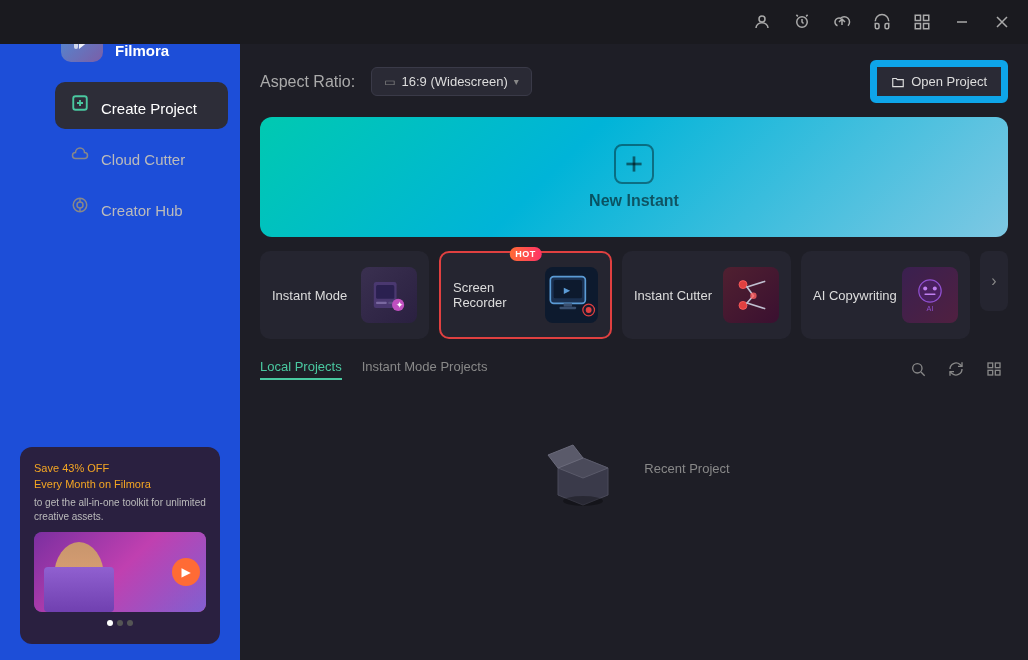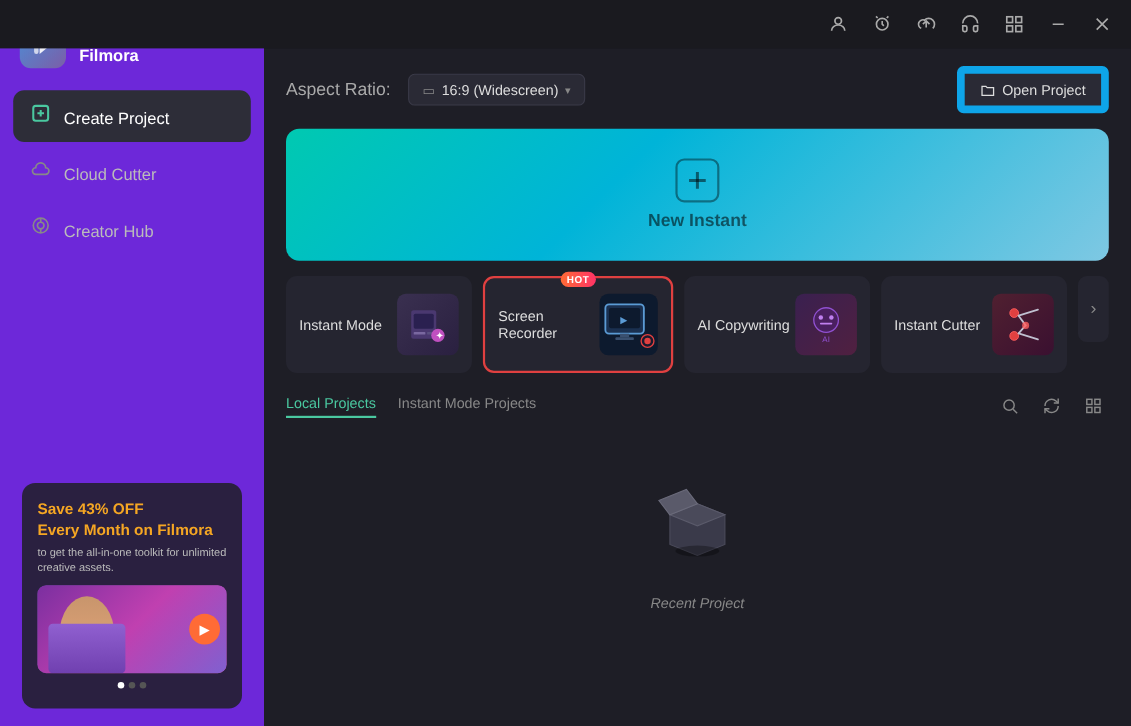--- a/index.html
+++ b/index.html
@@ -35,24 +35,25 @@
       font-size: 14px;
       transition: background 0.15s;
     }
 
     
     .sidebar {
       position: absolute;
       top: 0; left: 0;
       width: 240px;
       height: 660px;
-      background: #6d28d9;
+      background: #1d4ed8;
       display: flex;
       flex-direction: column;
       padding-top: 10px;
+      padding-left: 43px;
     }
 
     .logo-area {
       display: flex;
       align-items: center;
       gap: 12px;
       padding: 10px 18px 20px;
     }
     .logo-icon {
       width: 42px; height: 42px;
@@ -102,22 +103,22 @@
       bottom: 20px;
       left: 20px;
       width: 200px;
       background: #2a2040;
       border-radius: 12px;
       overflow: hidden;
       padding: 14px;
       font-size: 11px;
     }
     .ad-banner .ad-title {
-      font-size: 14px;
-      font-weight: 700;
+      font-size: 11px;
+      font-weight: 400;
       color: #fff;
       line-height: 1.4;
     }
     .ad-banner .ad-title span { color: #f5a623; }
     .ad-banner .ad-sub {
       color: #bbb;
       font-size: 10px;
       margin-top: 4px;
       line-height: 1.4;
     }
@@ -314,26 +315,25 @@
       display: flex; align-items: center; justify-content: center;
       color: #888;
       cursor: pointer;
       border-radius: 4px;
       font-size: 15px;
     }
 
     
     .empty-state {
       display: flex;
-      flex-direction: column;
+      flex-direction: row;
       align-items: center;
       justify-content: center;
       margin-top: 40px;
-      gap: 28px;
-      font-style: italic;
+      gap: 16px;
     }
     .empty-box {
       width: 90px; height: 90px;
       position: relative;
     }
     .empty-label {
       font-size: 13px;
       color: #888;
     }
 
@@ -513,47 +513,47 @@
           <rect x="20" y="40" width="10" height="4" fill="#3a5070"></rect>
           <rect x="15" y="44" width="20" height="3" rx="1" fill="#3a5070"></rect>
           <circle cx="50" cy="48" r="7" fill="#1a1a2e" stroke="#e04040" stroke-width="1.5"></circle>
           <circle cx="50" cy="48" r="3.5" fill="#e04040"></circle>
           <text x="24" y="28" font-size="10" fill="#5b9bd5" text-anchor="middle">▶</text>
         </svg>
       </div>
     </div>
 
     <div class="mode-card">
-      <span style="font-size:13px;color:#ddd;">AI Copywriting</span>
-      <div class="mode-card-img ic-ai">
-        <svg width="40" height="40" viewBox="0 0 50 50">
-          <circle cx="25" cy="20" r="14" fill="#4a2060" stroke="#9050d0" stroke-width="1.5"></circle>
-          <circle cx="19" cy="17" r="2.5" fill="#c080f0"></circle>
-          <circle cx="31" cy="17" r="2.5" fill="#c080f0"></circle>
-          <rect x="18" y="23" width="14" height="2" rx="1" fill="#c080f0"></rect>
-          <text x="25" y="45" font-size="9" fill="#9050d0" text-anchor="middle">AI</text>
-        </svg>
-      </div>
-    </div>
-
-    <div class="mode-card">
       <span style="font-size:13px;color:#ddd;">Instant Cutter</span>
       <div class="mode-card-img ic-cutter">
         <svg width="40" height="40" viewBox="0 0 50 50">
           <circle cx="15" cy="12" r="5" fill="#e04040" stroke="#ff6060" stroke-width="1"></circle>
           <circle cx="15" cy="38" r="5" fill="#e04040" stroke="#ff6060" stroke-width="1"></circle>
           <line x1="20" y1="15" x2="42" y2="8" stroke="#c0c0d0" stroke-width="2" stroke-linecap="round"></line>
           <line x1="20" y1="35" x2="42" y2="42" stroke="#c0c0d0" stroke-width="2" stroke-linecap="round"></line>
           <line x1="20" y1="15" x2="28" y2="26" stroke="#c0c0d0" stroke-width="2" stroke-linecap="round"></line>
           <line x1="20" y1="35" x2="28" y2="26" stroke="#c0c0d0" stroke-width="2" stroke-linecap="round"></line>
           <circle cx="28" cy="26" r="4" fill="#ff6060" opacity="0.8"></circle>
         </svg>
       </div>
     </div>
 
+    <div class="mode-card">
+      <span style="font-size:13px;color:#ddd;">AI Copywriting</span>
+      <div class="mode-card-img ic-ai">
+        <svg width="40" height="40" viewBox="0 0 50 50">
+          <circle cx="25" cy="20" r="14" fill="#4a2060" stroke="#9050d0" stroke-width="1.5"></circle>
+          <circle cx="19" cy="17" r="2.5" fill="#c080f0"></circle>
+          <circle cx="31" cy="17" r="2.5" fill="#c080f0"></circle>
+          <rect x="18" y="23" width="14" height="2" rx="1" fill="#c080f0"></rect>
+          <text x="25" y="45" font-size="9" fill="#9050d0" text-anchor="middle">AI</text>
+        </svg>
+      </div>
+    </div>
+
     <div class="nav-arrow">›</div>
   </div>
 
   <div class="tabs-row">
     <div class="tabs-left">
       <div class="tab active">Local Projects</div>
       <div class="tab">Instant Mode Projects</div>
     </div>
     <div class="tabs-right">
       <div class="tab-icon-btn">

